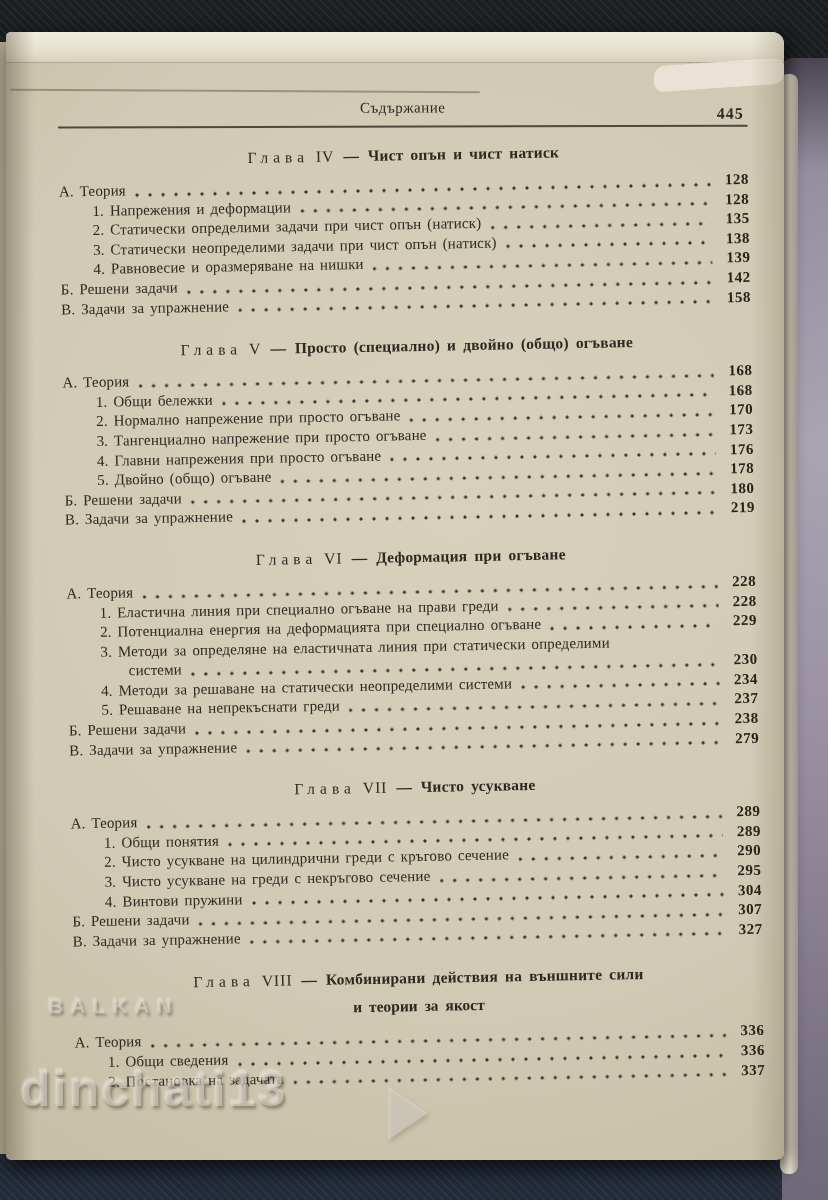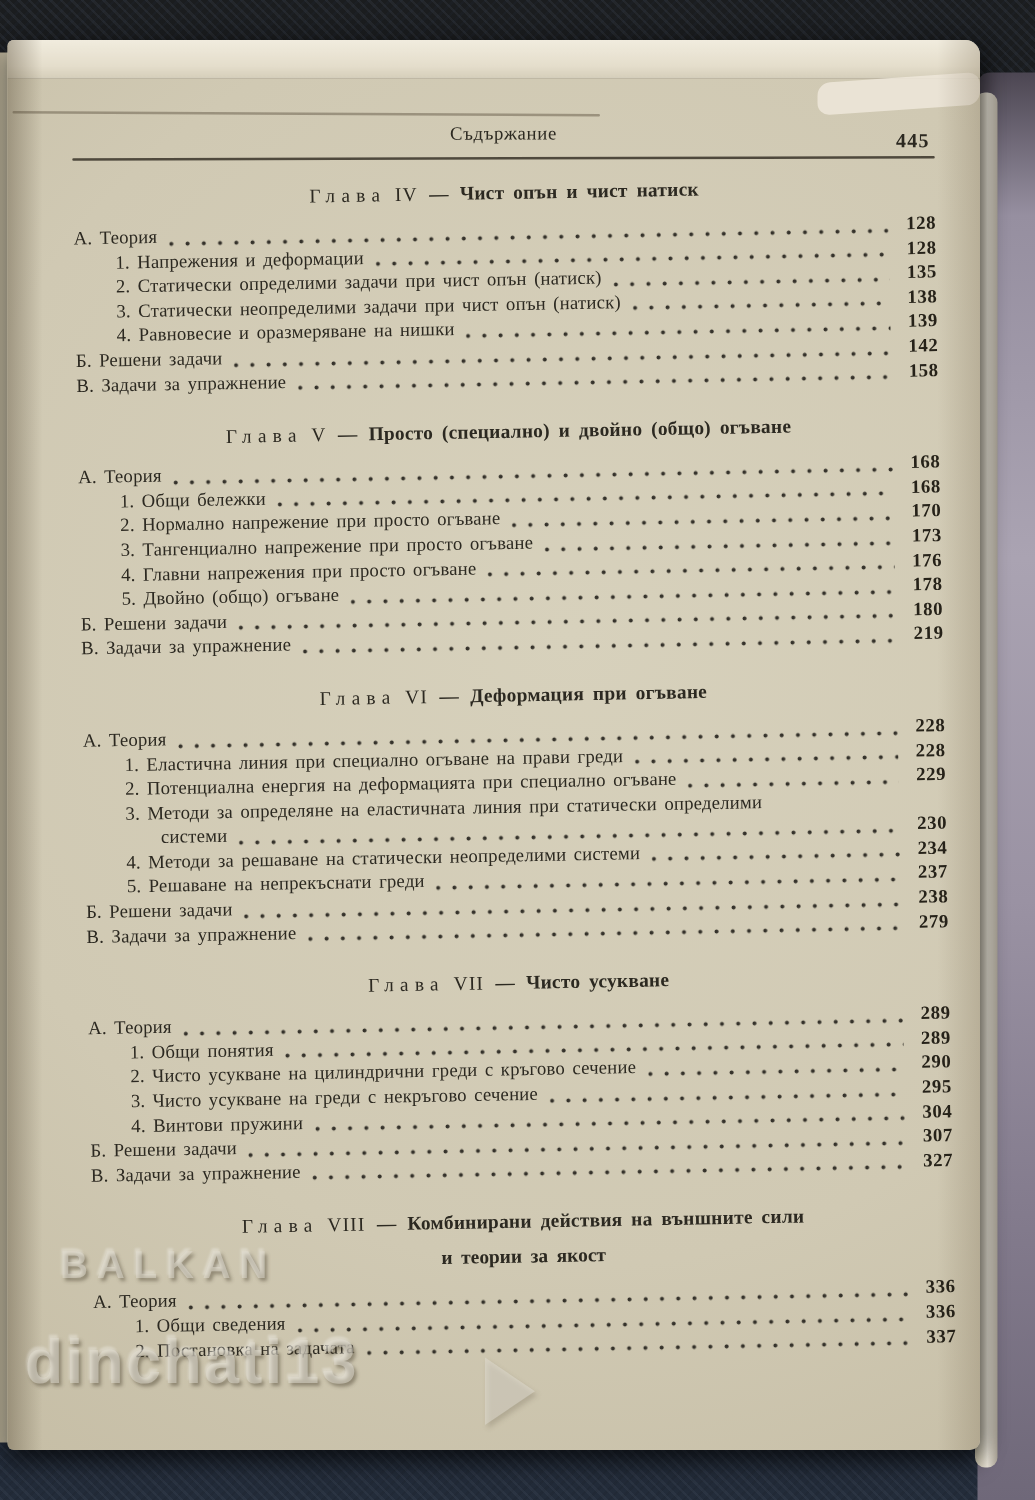--- a/index.html
+++ b/index.html
@@ -62,21 +62,21 @@
   .lead{flex:1;align-self:flex-end;height:4px;margin:0 2px 4px 9px;
     background-image:radial-gradient(circle at 2px 2px, #35322b 1.25px, rgba(53,50,43,0) 1.9px);
     background-size:13px 4px;background-repeat:repeat-x;}
   .pg{width:36px;flex-shrink:0;text-align:right;font-weight:bold;letter-spacing:.5px;color:#262219;}
 
   
   .wm{position:absolute;font-family:"Liberation Sans","DejaVu Sans",sans-serif;font-weight:700;
     color:rgba(226,222,211,.52);
     text-shadow:2px 3px 3px rgba(72,62,45,.45), -1px -2px 2px rgba(255,255,255,.30);
     z-index:6;white-space:nowrap;}
-  .wm-balkan{left:48px;top:994px;font-size:31px;letter-spacing:7px;}
+  .wm-balkan{left:48px;top:994px;font-size:21px;letter-spacing:7px;}
   .wm-auction{left:4px;top:1020px;font-size:88px;letter-spacing:-1px;}
   .wm-play{position:absolute;left:388px;top:1086px;width:0;height:0;z-index:6;
     border-left:40px solid rgba(226,222,211,.50);
     border-top:27px solid transparent;border-bottom:27px solid transparent;
     filter:drop-shadow(2px 3px 2px rgba(72,62,45,.40));}
   .wm-dinchati{left:20px;top:1060px;font-size:50px;letter-spacing:2px;}
 </style>
 </head>
 <body>
 

